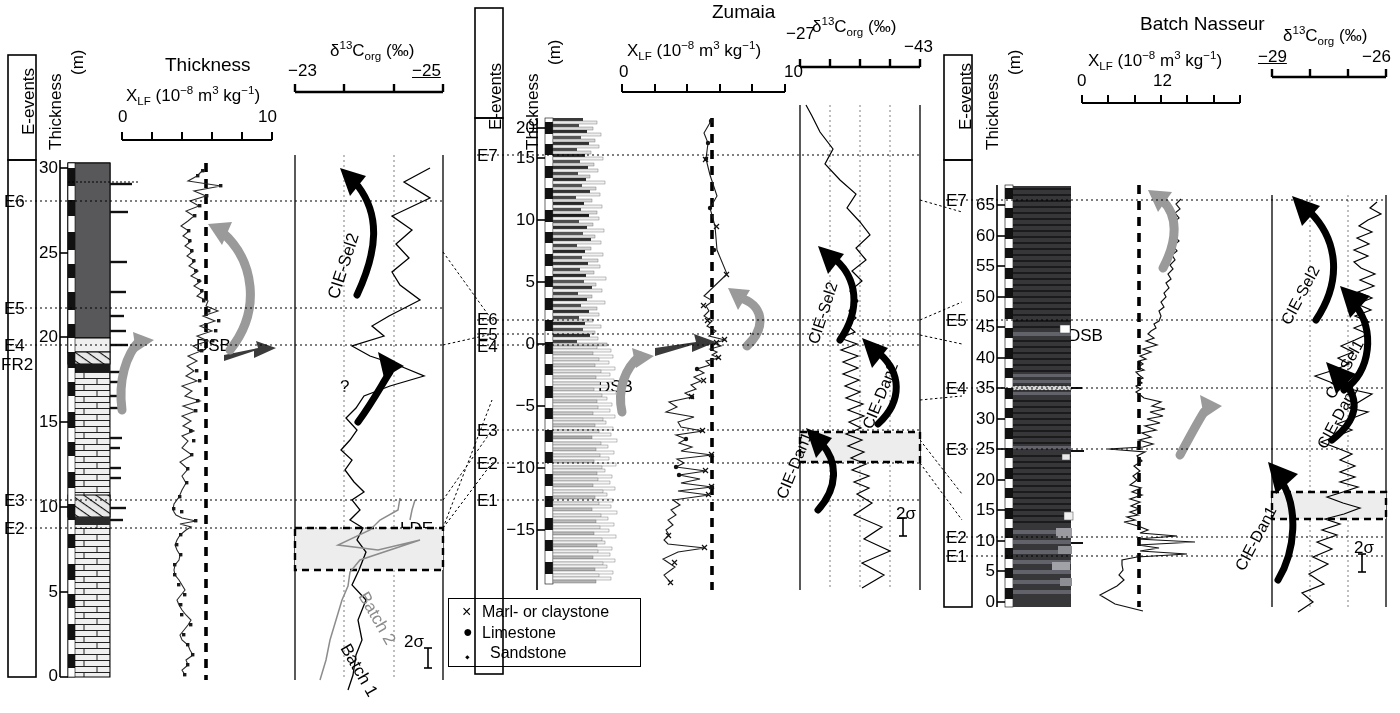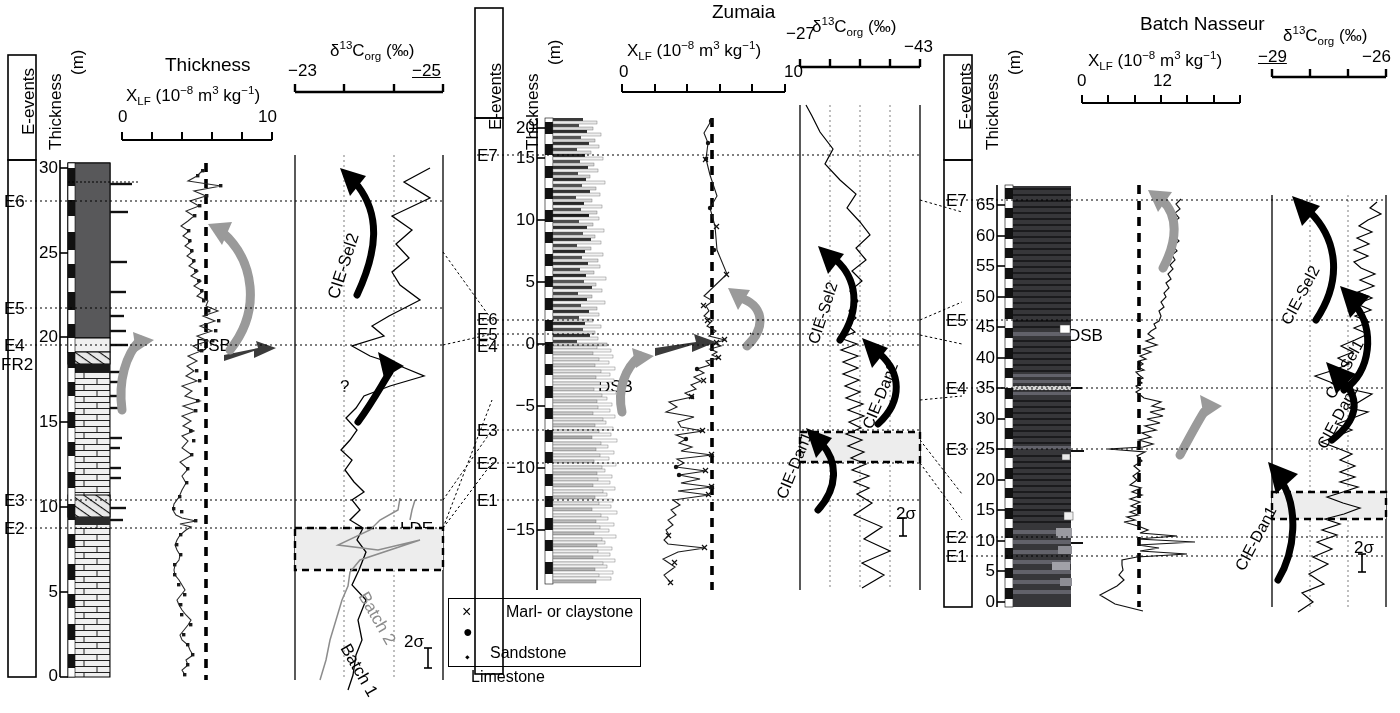--- a/index.html
+++ b/index.html
@@ -57,23 +57,23 @@
 <div class="lbl t17" style="left:1153px;top:72px;">12</div>
 <div class="lbl t17" style="left:1283px;top:25px;">δ<span class="sup">13</span>C<span class="sub">org</span> (‰)</div>
 <div class="lbl t17" style="left:1258px;top:48px;text-decoration:underline;">−29</div>
 <div class="lbl t17" style="left:1362px;top:48px;">−26</div>
 <div class="lbl t17" style="left:1068px;top:327px;">DSB</div>
 <div class="lbl t17" style="left:1342px;top:498px;">LDE</div>
 <div class="lbl t17" style="left:1354px;top:539px;">2σ</div>
 
 <div class="legendbox" style="left:448px;top:598px;width:193px;height:69px;"></div>
 <div class="lbl t16" style="left:462px;top:604px;">×</div>
-<div class="lbl t16" style="left:482px;top:604px;margin-left:24px;">Marl- or claystone</div>
+<div class="lbl t16" style="left:482px;top:604px;">Marl- or claystone</div>
 <div class="lbl t16" style="left:463px;top:624px;">●</div>
-<div class="lbl t16" style="left:471px;top:625px;margin-top:44px;">Limestone</div>
+<div class="lbl t16" style="left:482px;top:625px;">Limestone</div>
 <div class="lbl t13" style="left:465px;top:650px;">⬩</div>
 <div class="lbl t16" style="left:490px;top:645px;">Sandstone</div>
 
 <svg class="layer" viewBox="0 0 1400 713">
   <defs>
     <pattern id="pLimestone" width="26" height="12" patternUnits="userSpaceOnUse">
       <rect width="26" height="12" fill="#efefef"></rect>
       <path d="M0 0.5H26M0 6.5H26M6 0.5V6.5M19 6.5V12" stroke="#222" stroke-width="1"></path>
     </pattern>
     <pattern id="pMarl" width="8" height="7" patternUnits="userSpaceOnUse">

